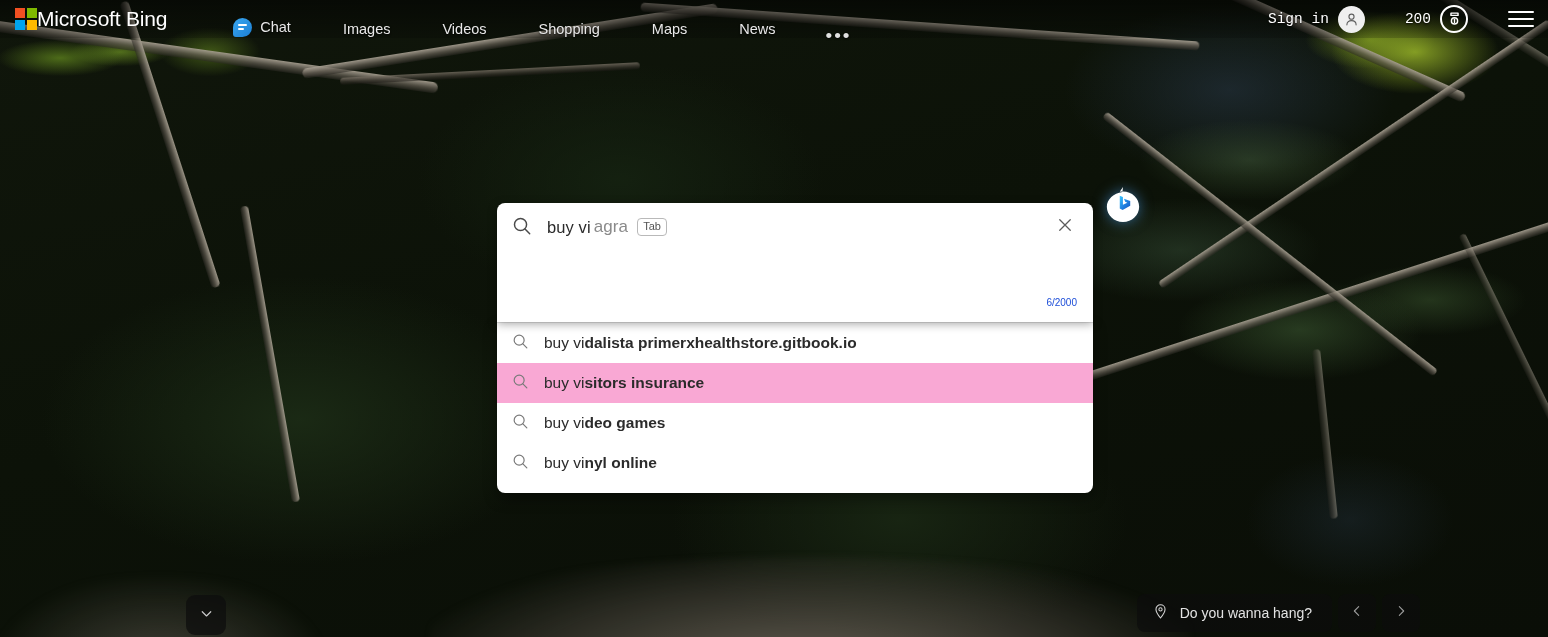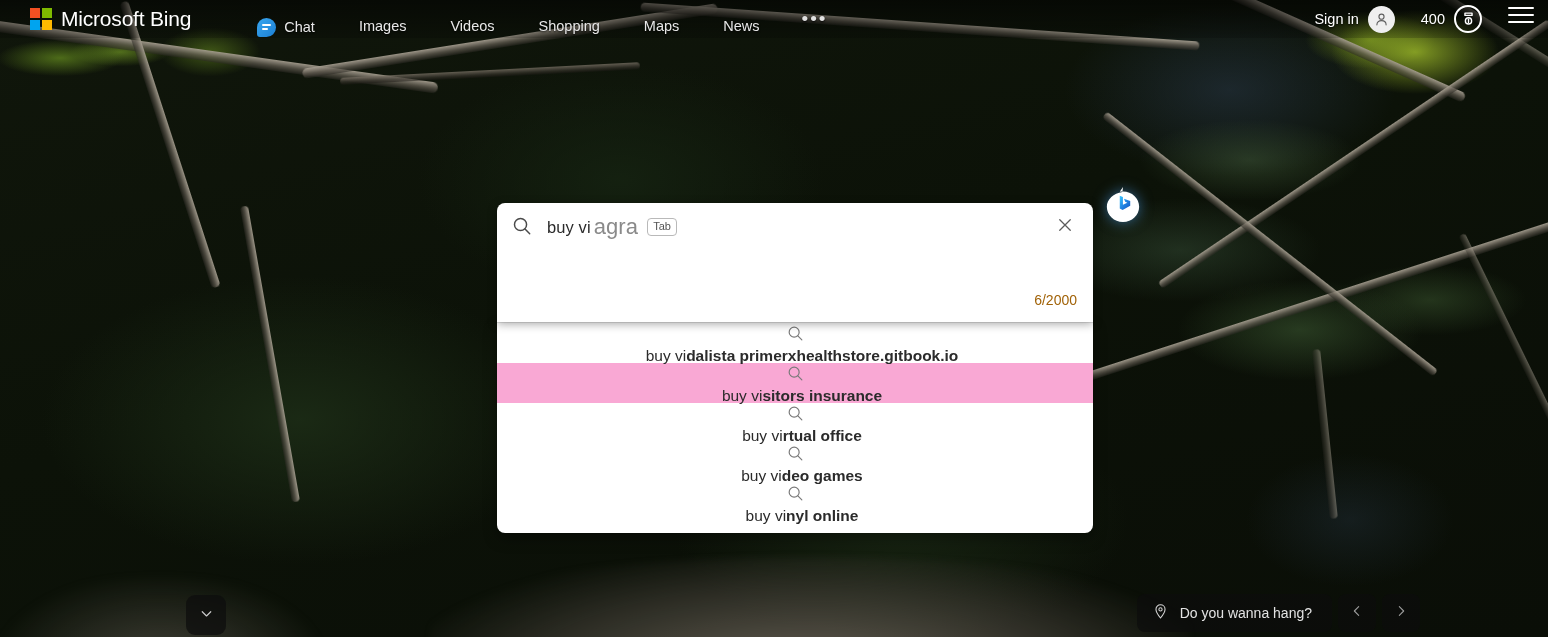--- a/index.html
+++ b/index.html
@@ -87,45 +87,44 @@
     height: 38px;
     display: flex;
     align-items: center;
     z-index: 20;
     background: linear-gradient(180deg, rgba(0,0,0,0.55), rgba(0,0,0,0.18));
   }
 
   #brand {
     display: flex;
     align-items: center;
-    gap: 9px;
-    margin-left: 30px;
+    margin-left: 15px;
     cursor: pointer;
   }
   .ms-squares {
     width: 22px; height: 22px;
     display: grid;
     grid-template-columns: 1fr 1fr;
     grid-template-rows: 1fr 1fr;
     gap: 2px;
   }
   .ms-squares i { display: block; }
   .brand-text {
     color: #ffffff;
     font-size: 21px;
     font-weight: 400;
     letter-spacing: -0.2px;
     white-space: nowrap;
   }
 
   #nav {
     display: flex;
-    align-items: flex-start;
+    align-items: flex-end;
     margin-left: 48px;
-    gap: 8px;
+    gap: 16px;
     margin-top: 16px;
   }
   .nav-item {
     color: #e8e8e8;
     font-size: 14.5px;
     padding: 4px 18px;
     white-space: nowrap;
     cursor: pointer;
     display: flex;
     align-items: center;
@@ -158,22 +157,24 @@
     letter-spacing: 2px;
     padding: 0 16px;
     cursor: pointer;
     line-height: 10px;
     text-shadow: 0 1px 2px rgba(0,0,0,0.8);
   }
 
   #header-right {
     margin-left: auto;
     display: flex;
-    gap: 0px;
+    align-items: center;
+    gap: 14px;
     margin-right: 14px;
+    font-family: Liberation Mono, monospace;
   }
   #signin {
     display: flex;
     align-items: center;
     gap: 9px;
     cursor: pointer;
     padding-right: 4px;
   }
   .signin-label {
     color: #ffffff;
@@ -258,21 +259,21 @@
     align-items: center;
     gap: 7px;
     cursor: text;
   }
   .q-typed {
     font-size: 16.5px;
     color: #2b2b2b;
     letter-spacing: 0.1px;
   }
   .q-ghost {
-    font-size: 22px;
+    font-size: 17px;
     color: #8a8a8a;
     letter-spacing: 0.1px;
     margin-left: -4px;
   }
   .tab-chip {
     border: 1px solid #b9b9b9;
     border-radius: 4px;
     font-size: 11px;
     color: #555;
     padding: 1px 5px 2px;
@@ -284,39 +285,38 @@
     display: flex;
     align-items: center;
     justify-content: center;
     cursor: pointer;
     margin-right: 6px;
   }
   #char-count {
     position: absolute;
     right: 16px;
     bottom: 14px;
-    font-size: 14px;
-    color: #a16207;
+    font-size: 10px;
+    color: #1d4ed8;
   }
 
   #suggestions {
     background: #ffffff;
     border-radius: 0 0 8px 8px;
     box-shadow: 0 6px 14px rgba(0,0,0,0.35);
     border-top: 1px solid #e6e6e6;
     padding-bottom: 10px;
     overflow: hidden;
   }
   .sugg {
     display: flex;
     align-items: center;
     height: 40px;
     padding-left: 14px;
     cursor: pointer;
-    flex-direction: column;
   }
   .sugg.active { background: #f9a8d4; }
   .sugg-glass {
     flex: 0 0 auto;
     margin-right: 14px;
     margin-top: 1px;
   }
   .sugg-text {
     font-size: 15.5px;
     color: #2b2b2b;
@@ -450,21 +450,21 @@
         <span class="signin-label">Sign in</span>
         <span class="avatar">
           <svg width="17" height="17" viewBox="0 0 24 24" aria-hidden="true">
             <circle cx="12" cy="8" r="3.6" fill="none" stroke="#5f5f5f" stroke-width="1.6"></circle>
             <path d="M5.5 19.5c0-3.6 2.9-5.9 6.5-5.9s6.5 2.3 6.5 5.9" fill="none" stroke="#5f5f5f" stroke-width="1.6" stroke-linecap="round"></path>
           </svg>
         </span>
       </div>
 
       <div id="rewards">
-        <span class="rewards-count">400</span>
+        <span class="rewards-count">200</span>
         <span class="rewards-badge">
           <svg width="17" height="17" viewBox="0 0 24 24" aria-hidden="true">
             <path d="M7 3h10M7 3v3.2M17 3v3.2M7 6.2h10" stroke="#ffffff" stroke-width="2" stroke-linecap="round" fill="none"></path>
             <circle cx="12" cy="14" r="4.4" fill="none" stroke="#ffffff" stroke-width="2"></circle>
             <path d="M12 11.6v4.8" stroke="#ffffff" stroke-width="2" stroke-linecap="round"></path>
           </svg>
         </span>
       </div>
 
       <div id="hamburger">
@@ -518,27 +518,20 @@
               <circle cx="10.3" cy="10.3" r="6.3" fill="none" stroke="#7a7a7a" stroke-width="1.5"></circle>
               <path d="M15 15L20 20" stroke="#7a7a7a" stroke-width="1.5" stroke-linecap="round"></path>
             </svg></span>
           <span class="sugg-text"><span>buy vi</span><b>sitors insurance</b></span>
         </div>
         <div class="sugg">
           <span class="sugg-glass"><svg width="19" height="19" viewBox="0 0 24 24" aria-hidden="true">
               <circle cx="10.3" cy="10.3" r="6.3" fill="none" stroke="#7a7a7a" stroke-width="1.5"></circle>
               <path d="M15 15L20 20" stroke="#7a7a7a" stroke-width="1.5" stroke-linecap="round"></path>
             </svg></span>
-          <span class="sugg-text"><span>buy vi</span><b>rtual office</b></span>
-        </div>
-        <div class="sugg">
-          <span class="sugg-glass"><svg width="19" height="19" viewBox="0 0 24 24" aria-hidden="true">
-              <circle cx="10.3" cy="10.3" r="6.3" fill="none" stroke="#7a7a7a" stroke-width="1.5"></circle>
-              <path d="M15 15L20 20" stroke="#7a7a7a" stroke-width="1.5" stroke-linecap="round"></path>
-            </svg></span>
           <span class="sugg-text"><span>buy vi</span><b>deo games</b></span>
         </div>
         <div class="sugg">
           <span class="sugg-glass"><svg width="19" height="19" viewBox="0 0 24 24" aria-hidden="true">
               <circle cx="10.3" cy="10.3" r="6.3" fill="none" stroke="#7a7a7a" stroke-width="1.5"></circle>
               <path d="M15 15L20 20" stroke="#7a7a7a" stroke-width="1.5" stroke-linecap="round"></path>
             </svg></span>
           <span class="sugg-text"><span>buy vi</span><b>nyl online</b></span>
         </div>
       </div>

